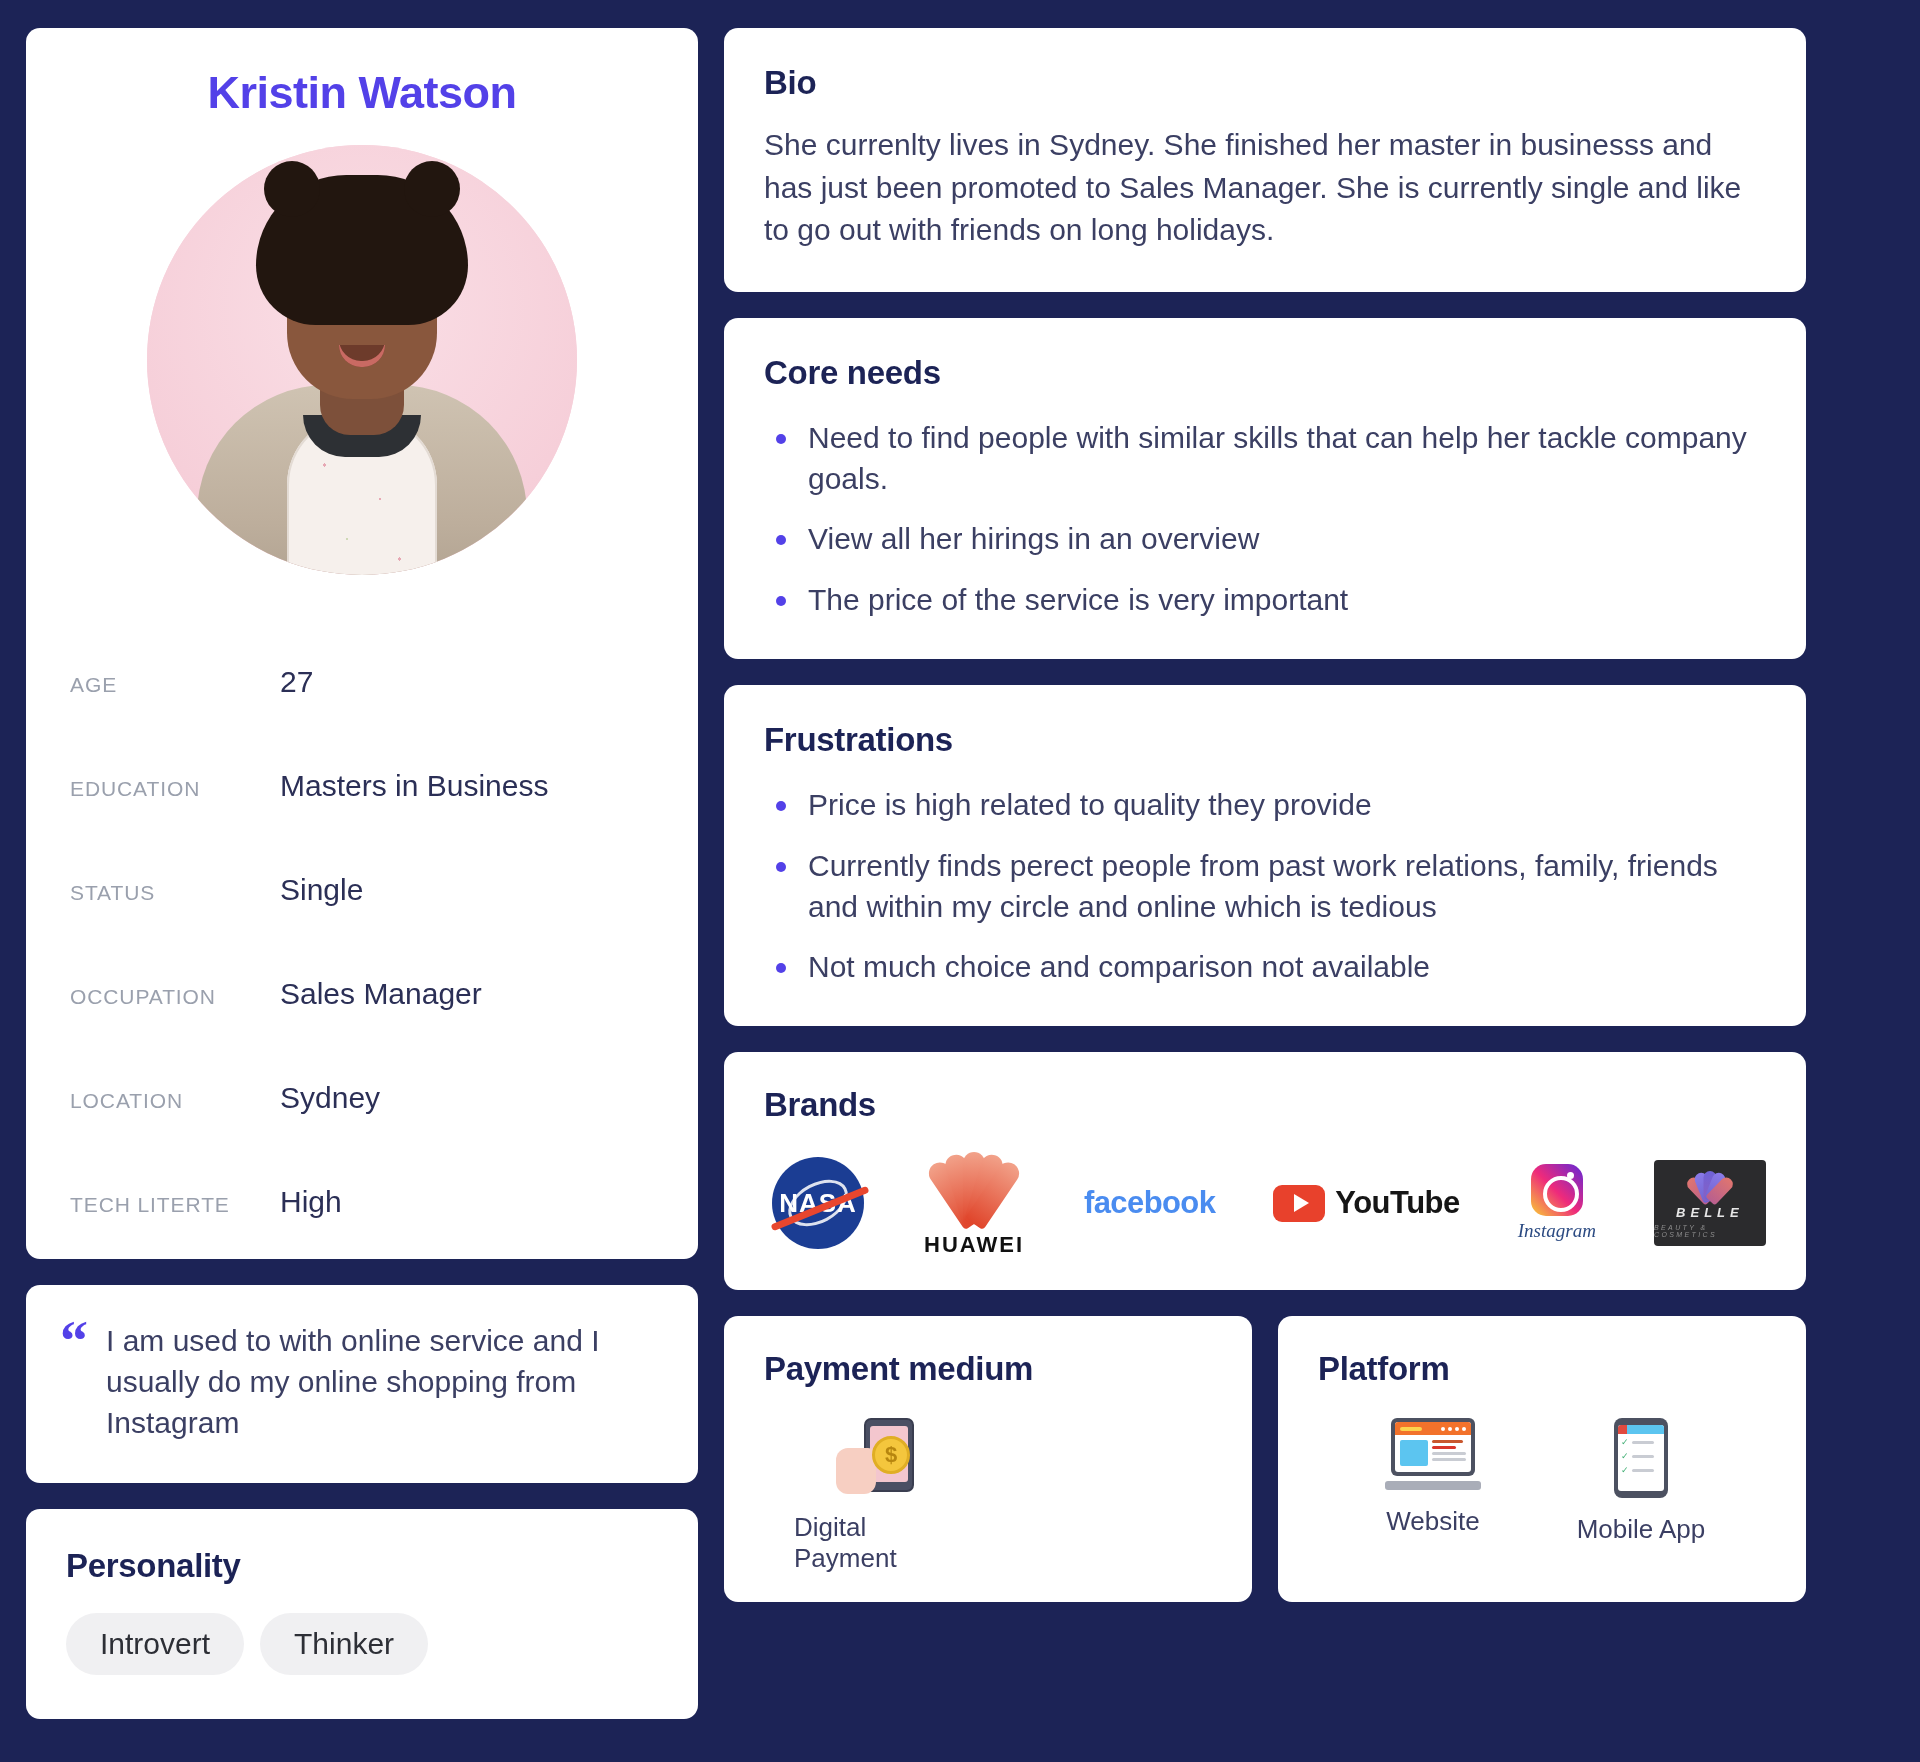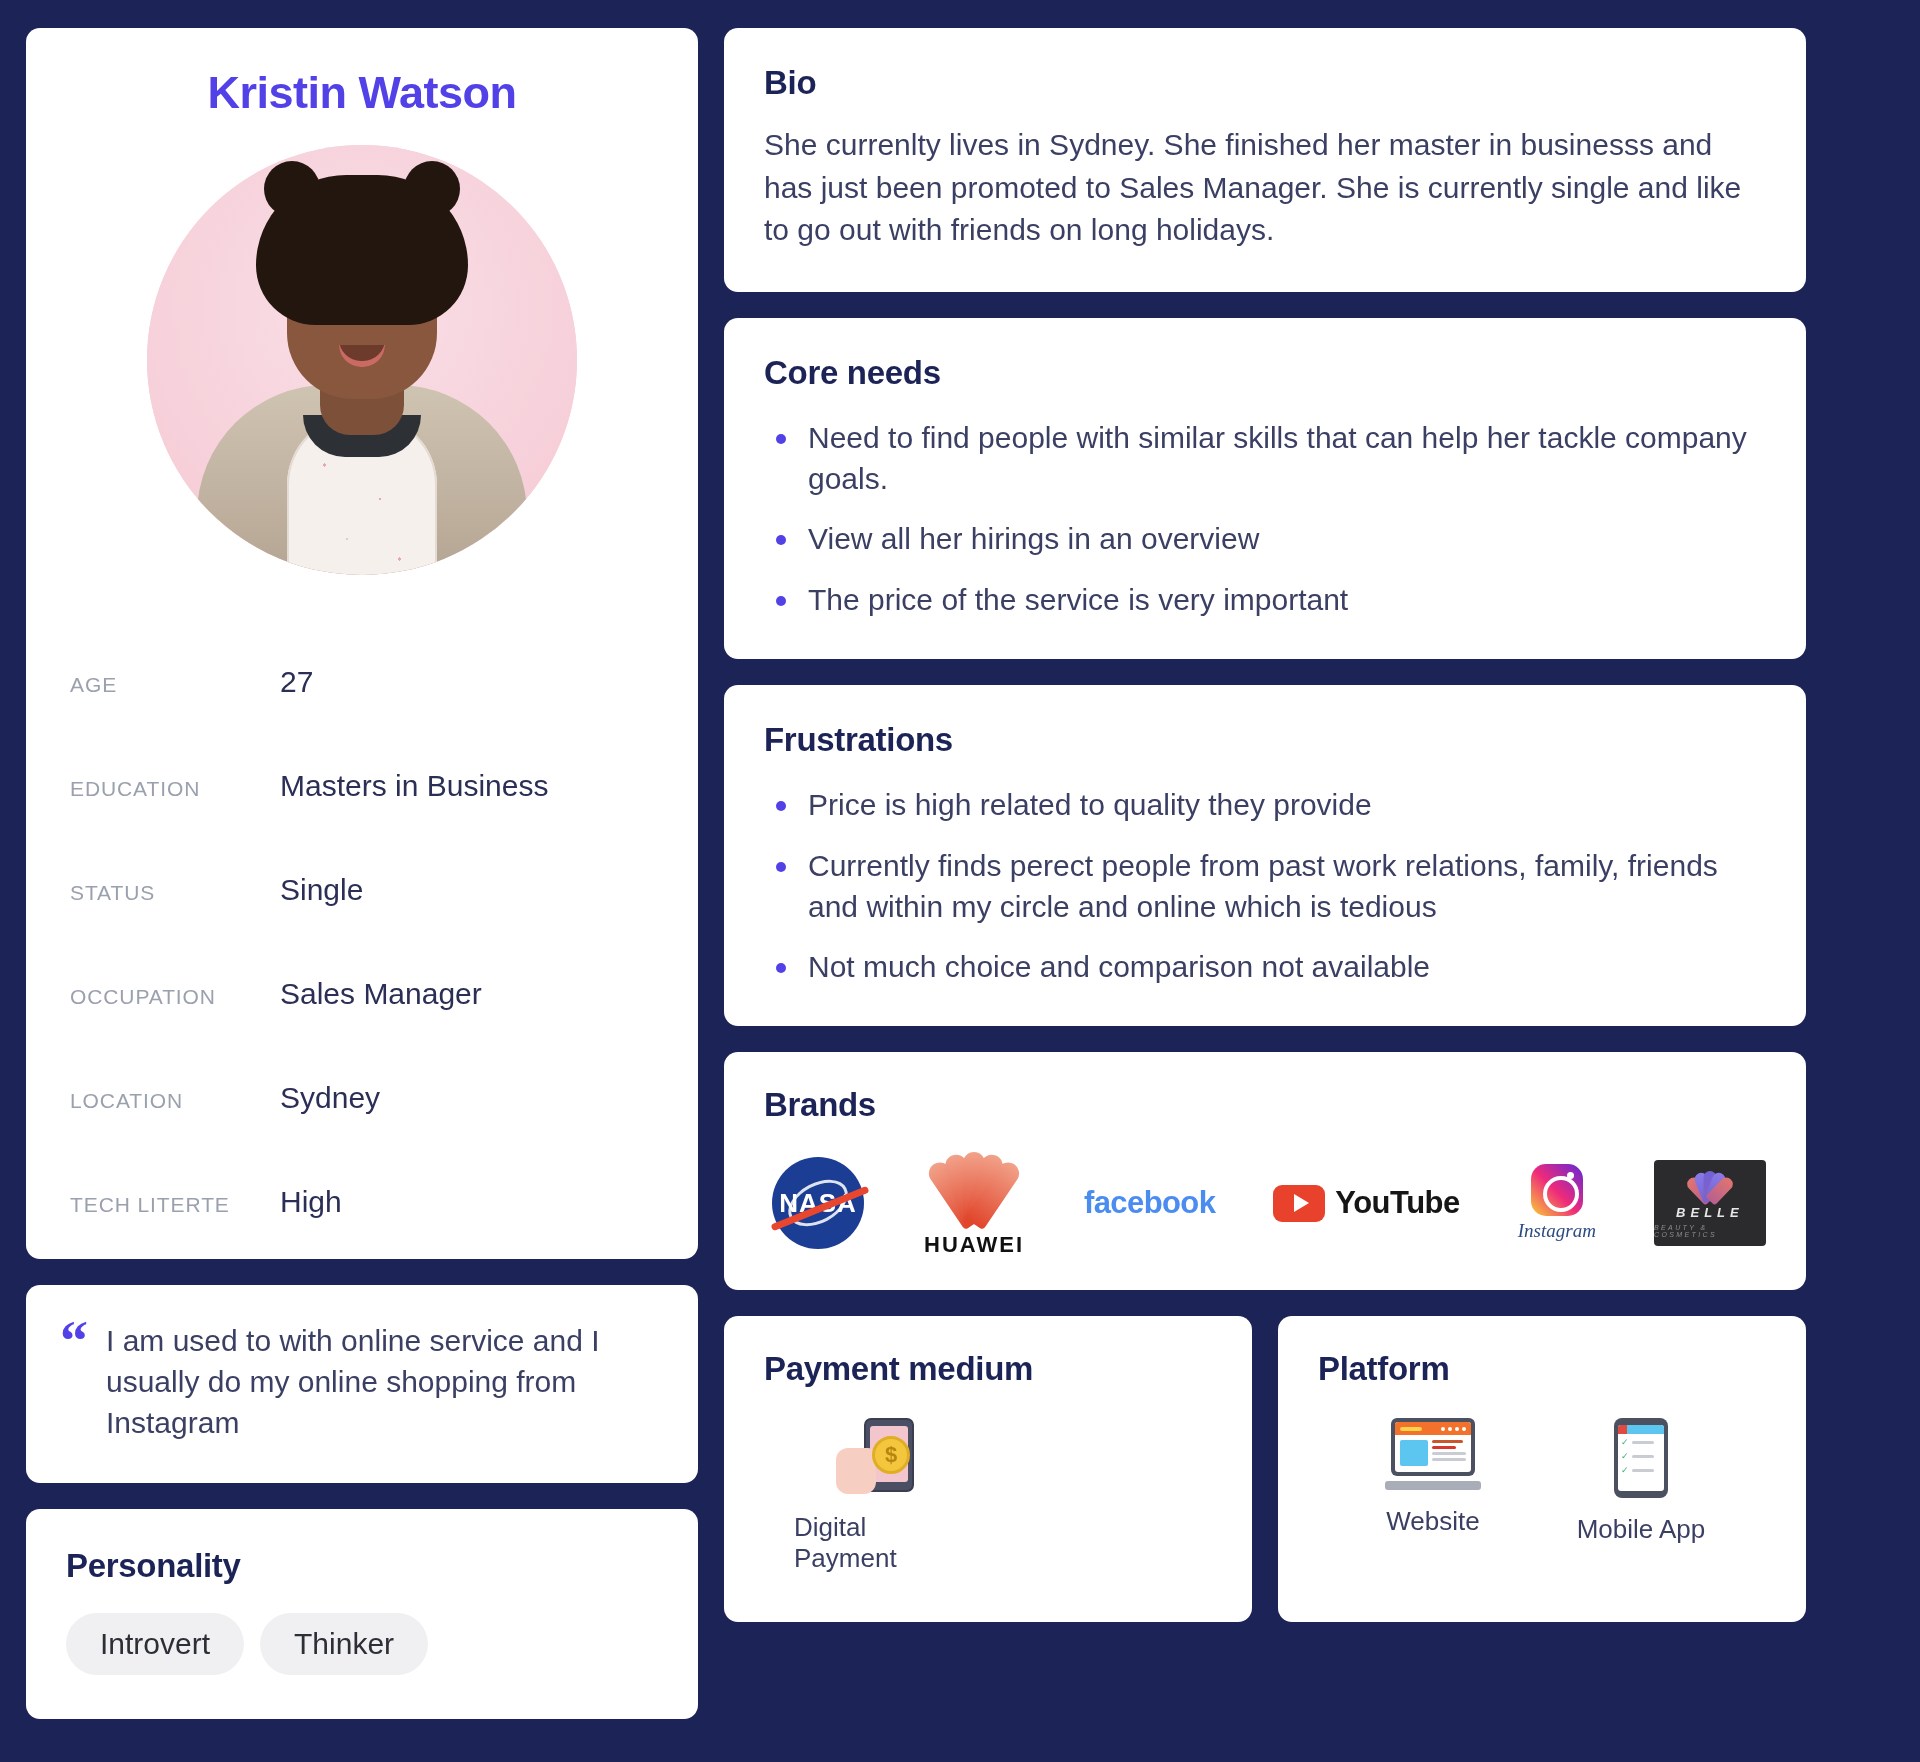--- a/index.html
+++ b/index.html
@@ -326,21 +326,21 @@
   .belle-lotus span:nth-child(1){ transform: translateX(-50%) rotate(-44deg); background:linear-gradient(180deg,#e0756f,#b85f8f); }
   .belle-lotus span:nth-child(2){ transform: translateX(-50%) rotate(-22deg); background:linear-gradient(180deg,#8a7ae8,#6f63d0); }
   .belle-lotus span:nth-child(3){ transform: translateX(-50%) rotate(0deg);   background:linear-gradient(180deg,#6f63d8,#8a5fc0); }
   .belle-lotus span:nth-child(4){ transform: translateX(-50%) rotate(22deg);  background:linear-gradient(180deg,#8a7ae8,#6f63d0); }
   .belle-lotus span:nth-child(5){ transform: translateX(-50%) rotate(44deg);  background:linear-gradient(180deg,#e0756f,#b85f8f); }
   .belle-word { color:#e7e7e7; font-size: 13px; letter-spacing: 5px; font-weight:bold; }
   .belle-sub { color:#8d8d8d; font-size: 7px; letter-spacing: 2.4px; }
 
   
   .bottom-row { display: flex; gap: 26px; }
-  .payment-card { flex: 1 1 0; padding: 34px 40px 48px 40px; }
+  .payment-card { flex: 1 1 0; padding: 34px 40px 28px 40px; }
   .platform-card { flex: 1 1 0; padding: 34px 40px 36px 40px; }
   .payment-card .section-title,
   .platform-card .section-title { margin-bottom: 30px; }
 
   .icon-row { display: flex; gap: 38px; padding-left: 30px; }
   .icon-item { display:flex; flex-direction:column; align-items:center; gap: 16px; width: 170px; }
   .icon-label { color:#3b3f63; font-size: 26px; }
 
   
   .ic-cash { position:relative; width: 86px; height: 78px; }

